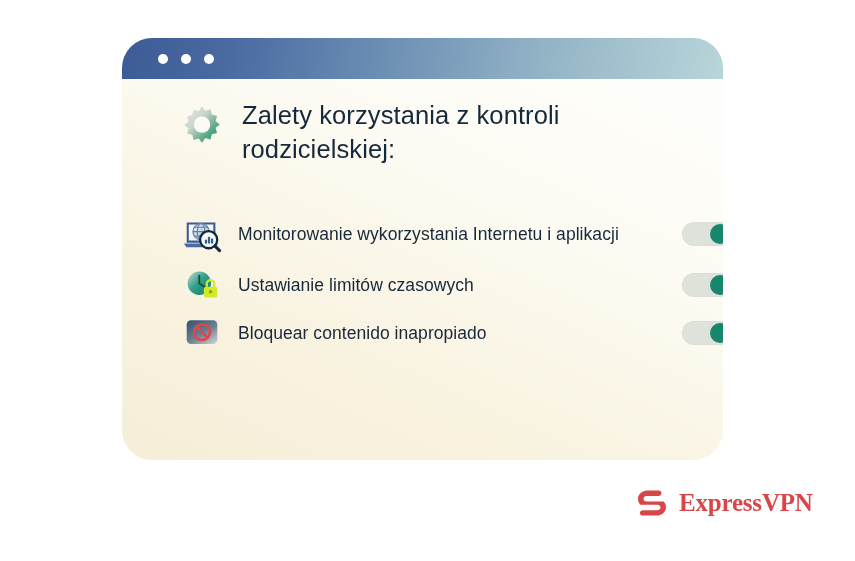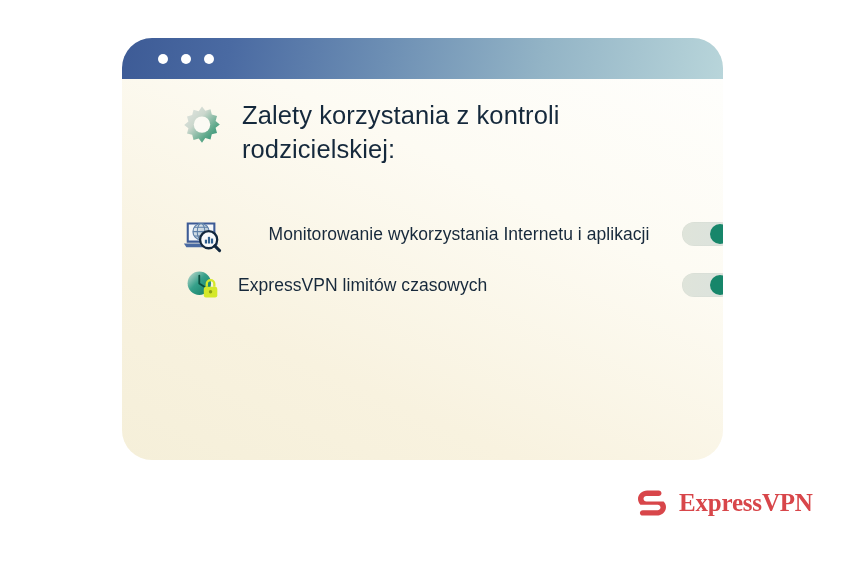--- a/index.html
+++ b/index.html
@@ -90,21 +90,20 @@
     width: 500px;
   }
   .feature-row {
     display: flex;
     align-items: center;
     height: 48px;
     position: relative;
   }
   .feature-row.tall {
     height: 54px;
-    text-align: center;
   }
   .feature-icon {
     width: 44px;
     height: 40px;
     flex: 0 0 44px;
     display: flex;
     align-items: center;
     justify-content: center;
   }
   .feature-label {
@@ -237,28 +236,48 @@
                   <stop offset="100%" stop-color="#0e7a62"></stop>
               </linearGradient>
             </defs>
             <circle cx="19" cy="18" r="13" fill="url(#clkG)"></circle>
             <path d="M19 9.5v8.8l6 4" stroke="#0b4e3e" stroke-width="2" fill="none" stroke-linecap="round"></path>
             <rect x="24" y="22" width="15" height="12" rx="2.4" fill="#d4e82a"></rect>
             <path d="M27.3 22v-3.2a4.2 4.2 0 0 1 8.4 0V22" fill="none" stroke="#d4e82a" stroke-width="2.6"></path>
             <circle cx="31.5" cy="27.5" r="1.9" fill="#8aa013"></circle>
           </svg>
         </div>
-        <div class="feature-label">ExpressVPN limitów czasowych</div>
+        <div class="feature-label">Ustawianie limitów czasowych</div>
         <div class="toggle">
           <div class="toggle-knob"></div>
         </div>
       </div>
 
 
 
+      <div class="feature-row">
+        <div class="feature-icon">
+          <svg viewBox="0 0 44 40" width="40" height="34" aria-hidden="true">
+            <defs>
+              <linearGradient id="scrG" x1="0.1" y1="0" x2="0.9" y2="1">
+                <stop offset="0%" stop-color="#3a5370"></stop>
+                  <stop offset="55%" stop-color="#6d8194"></stop>
+                  <stop offset="100%" stop-color="#c7cfd4"></stop>
+              </linearGradient>
+            </defs>
+            <rect x="4" y="5" width="36" height="28" rx="5" fill="url(#scrG)"></rect>
+            <circle cx="22" cy="19" r="9.3" fill="none" stroke="#e0474c" stroke-width="3"></circle>
+            <path d="M15.6 12.6l12.8 12.8" stroke="#e0474c" stroke-width="3" stroke-linecap="round"></path>
+          </svg>
+        </div>
+        <div class="feature-label">Bloquear contenido inapropiado</div>
+        <div class="toggle">
+          <div class="toggle-knob"></div>
+        </div>
+      </div>
 
     </div>
   </div>
 </div>
 
 <div id="brand-logo">
   <div id="brand-mark">
     <svg viewBox="0 0 34 34" width="34" height="34" aria-hidden="true">
       <path fill="#d8464a" d="M23.6 4.6H12.2C7.1 4.6 3 8.4 3 13.1c0 2.2.9 4.2 2.4 5.7h17.2c1.6 0 2.9 1.2 2.9 2.7s-1.3 2.7-2.9 2.7H7.8c-1.6 0-2.9 1.2-2.9 2.7s1.3 2.7 2.9 2.7h14c5.1 0 9.2-3.8 9.2-8.5 0-2.2-.9-4.2-2.4-5.7H11.4c-1.6 0-2.9-1.2-2.9-2.7s1.3-2.7 2.9-2.7h12.2c1.6 0 2.9-1.2 2.9-2.7s-1.3-2.7-2.9-2.7z"></path>
     </svg>

